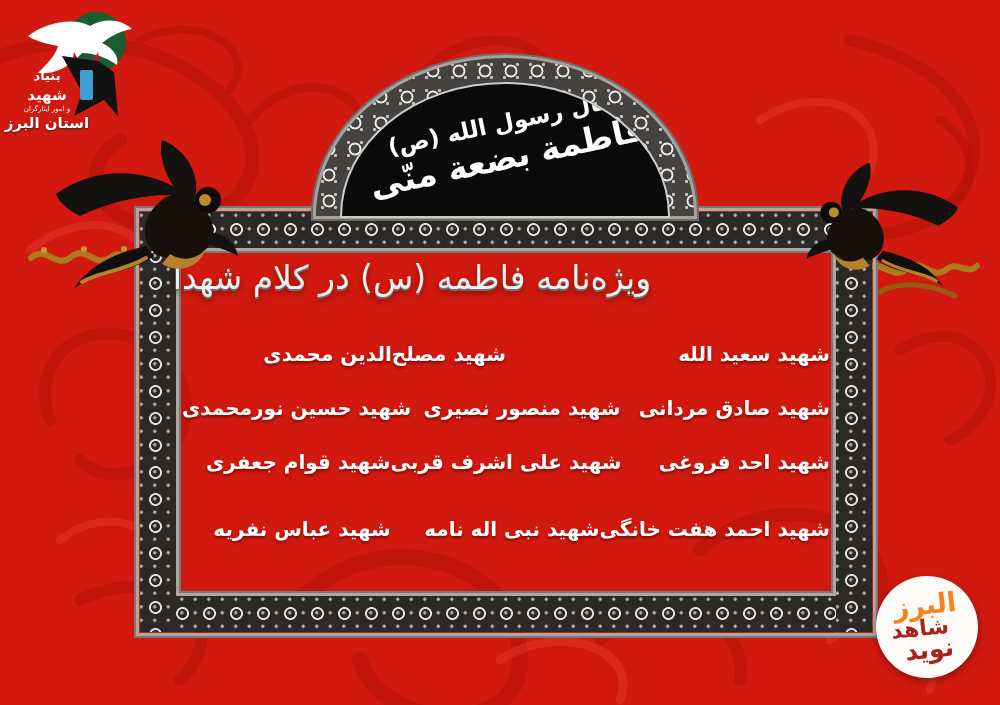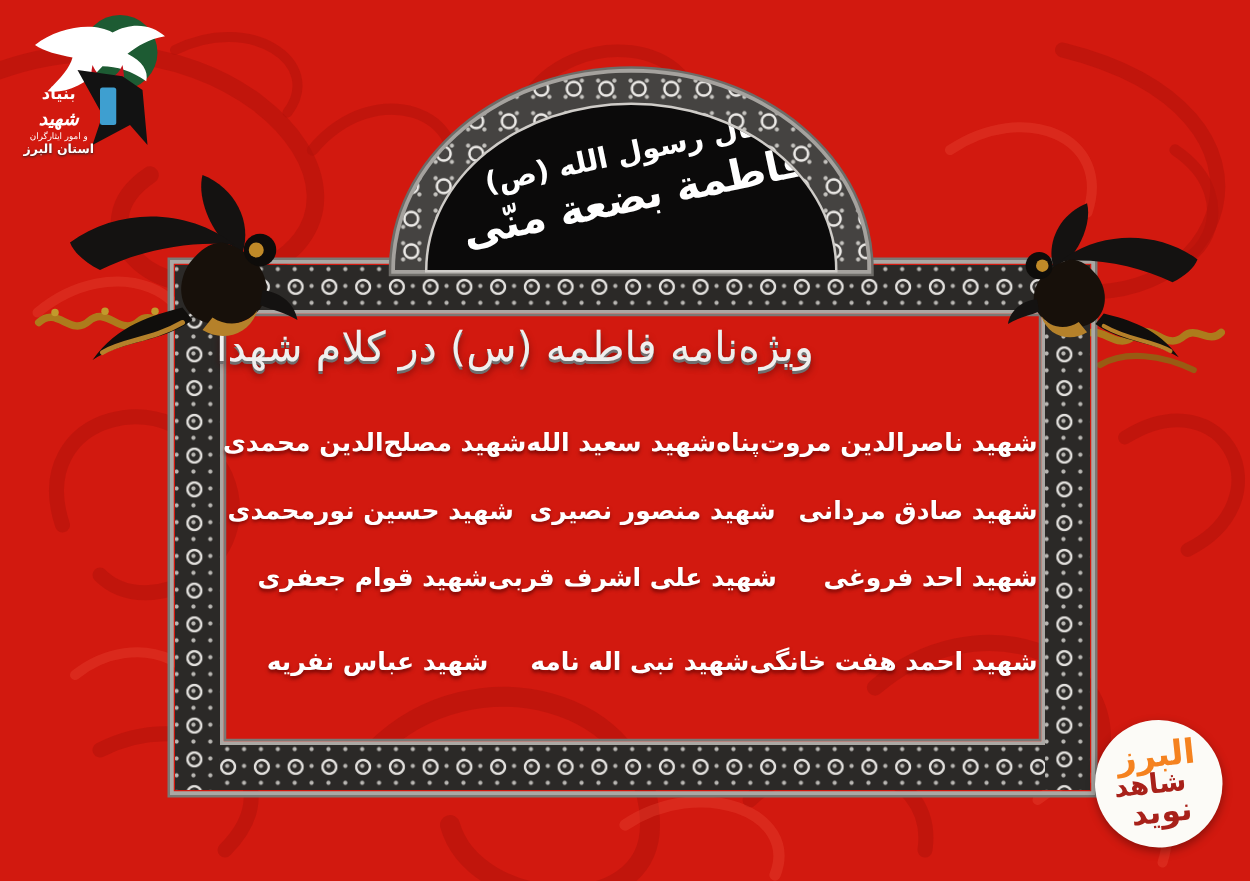--- a/index.html
+++ b/index.html
@@ -70,23 +70,23 @@
     flex:1; text-align:right; white-space:nowrap;
     font-size:20px; font-weight:bold; color:#ffffff;
     text-shadow:0 2px 3px rgba(80,0,0,0.65);
   }
   .name-row.last { margin-top:13px; }
 
   
   .foundation { position:absolute; left:4px; top:2px; width:150px; height:150px; z-index:6; }
   .foundation .ftxt { position:absolute; direction:rtl; color:#ffffff; text-align:center; width:86px; left:0; }
   .ft1 { top:66px;  font-size:13px; font-weight:bold; }
-  .ft2 { top:84px;  font-size:15px; font-weight:bold;font-style:italic; }
+  .ft2 { top:84px;  font-size:15px; font-weight:bold; }
   .ft3 { top:103px; font-size:7px; }
-  .ft4 { top:112px; font-size:10px; font-weight:bold; text-shadow:0 1px 2px #222; }
+  .ft4 { top:112px; font-size:15px; font-weight:bold; text-shadow:0 1px 2px #222; }
 
   
   .angel { position:absolute; z-index:5; }
   .angel-left  { left:50px;  top:136px; }
   .angel-right { left:788px; top:150px; transform:scaleX(-1); }
 
   .flourish { position:absolute; z-index:1; }
   .flourish-left  { left:26px;  top:240px; }
   .flourish-right { left:860px; top:250px; }
 
@@ -178,21 +178,20 @@
     <path d="M120,118 C132,126 148,124 156,112 C150,132 128,138 112,128 Z" fill="#b5812a"></path>
     <path d="M160,96 C176,98 186,108 188,120 C178,114 168,112 158,108 Z" fill="#141211"></path>
     <path d="M104,120 C80,138 48,136 24,152 C44,124 72,116 96,110 Z" fill="#100e0c"></path>
     <path d="M96,122 C72,136 48,136 32,146" fill="none" stroke="#b5812a" stroke-width="4" stroke-linecap="round"></path>
   </svg>
 
   <div class="title">ویژه‌نامه فاطمه (س) در کلام شهدا</div>
 
   <div class="names">
     <div class="name-row">
-      <span>شهید ناصرالدین مروت‌پناه</span>
       <span>شهید سعید الله</span>
       <span>شهید مصلح‌الدین محمدی</span>
     </div>
     <div class="name-row">
       <span>شهید صادق مردانی</span>
       <span>شهید منصور نصیری</span>
       <span>شهید حسین نورمحمدی</span>
     </div>
     <div class="name-row">
       <span>شهید احد فروغی</span>

